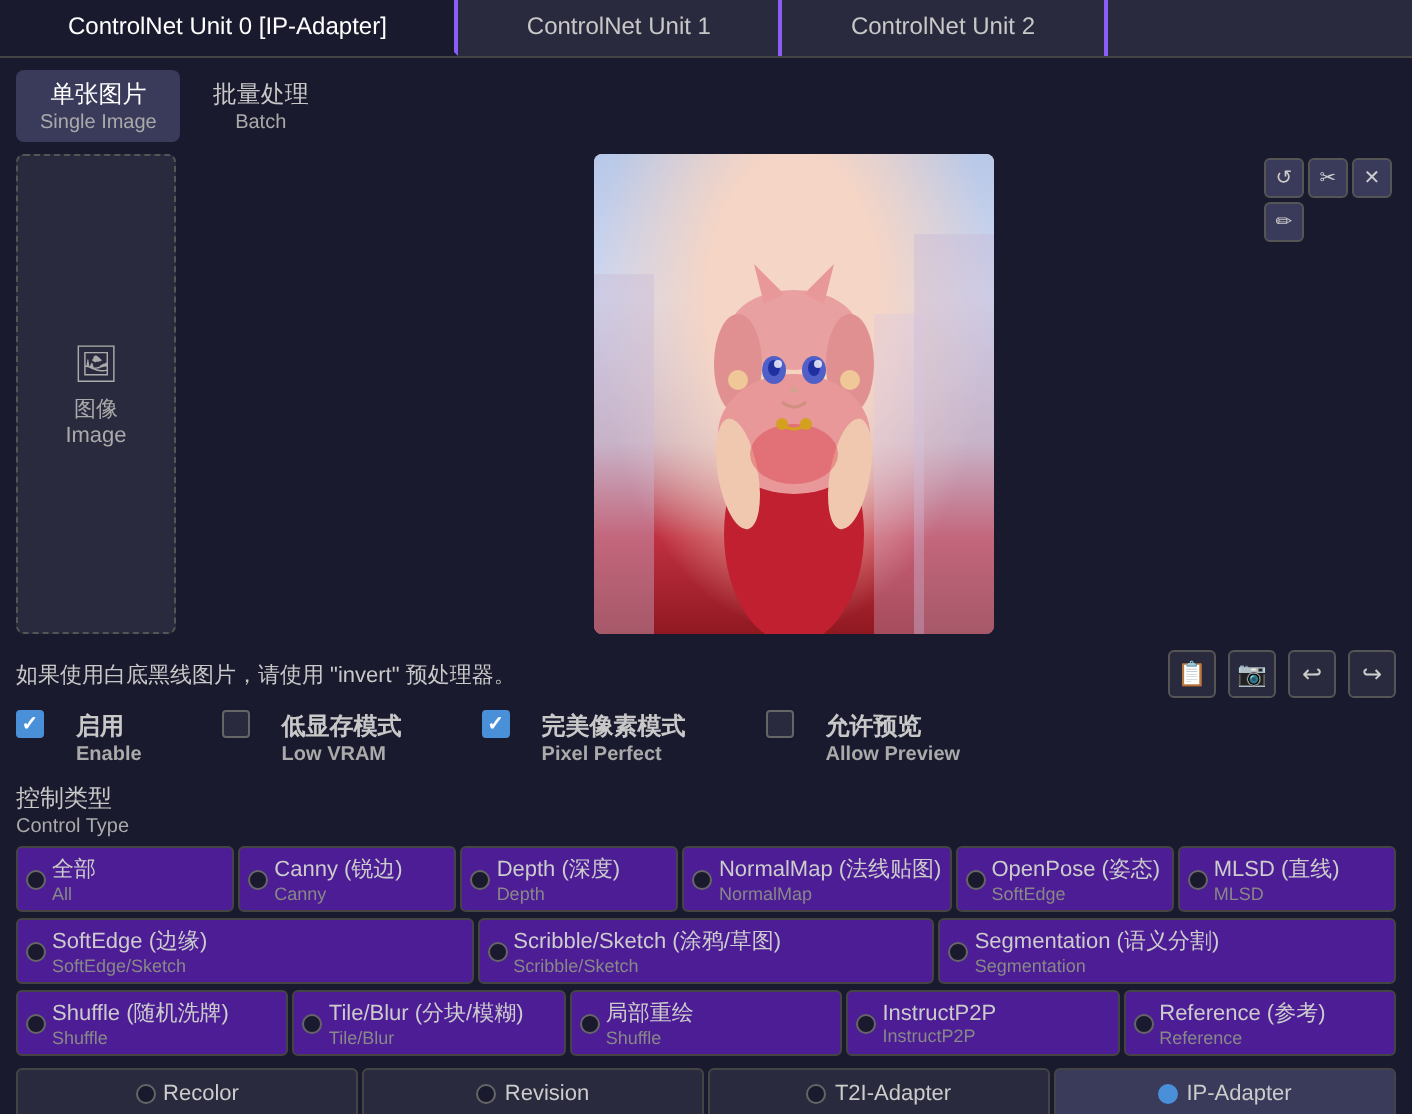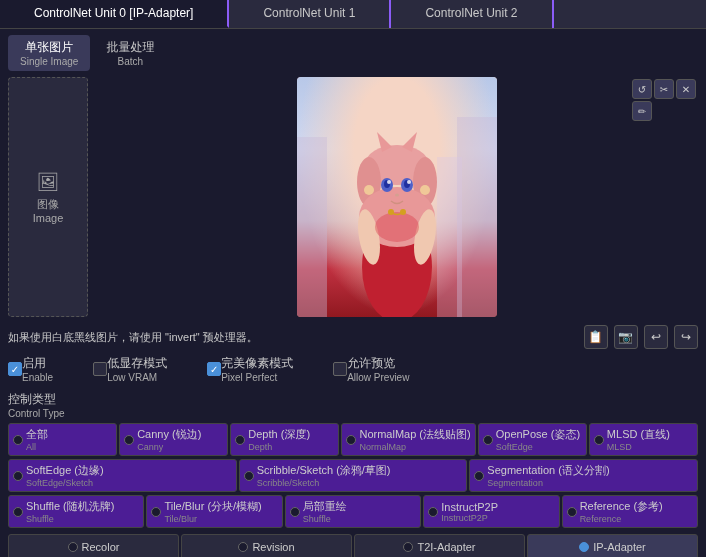--- a/index.html
+++ b/index.html
@@ -157,22 +157,22 @@
     }
     
     .checkboxes-row {
       display: flex;
       gap: 40px;
       align-items: center;
       margin-bottom: 8px;
     }
     .checkbox-item {
       display: flex;
-      align-items: center;
-      gap: 0;
+      gap: 16px;
+      font-weight: bold;
     }
     .checkbox-item .labels {
       display: flex;
       flex-direction: column;
     }
     .checkbox-item .zh { font-size: 12px; color: #c8c8c8; }
     .checkbox-item .en { font-size: 10px; color: #aaa; }
     .custom-checkbox {
       width: 14px;
       height: 14px;

